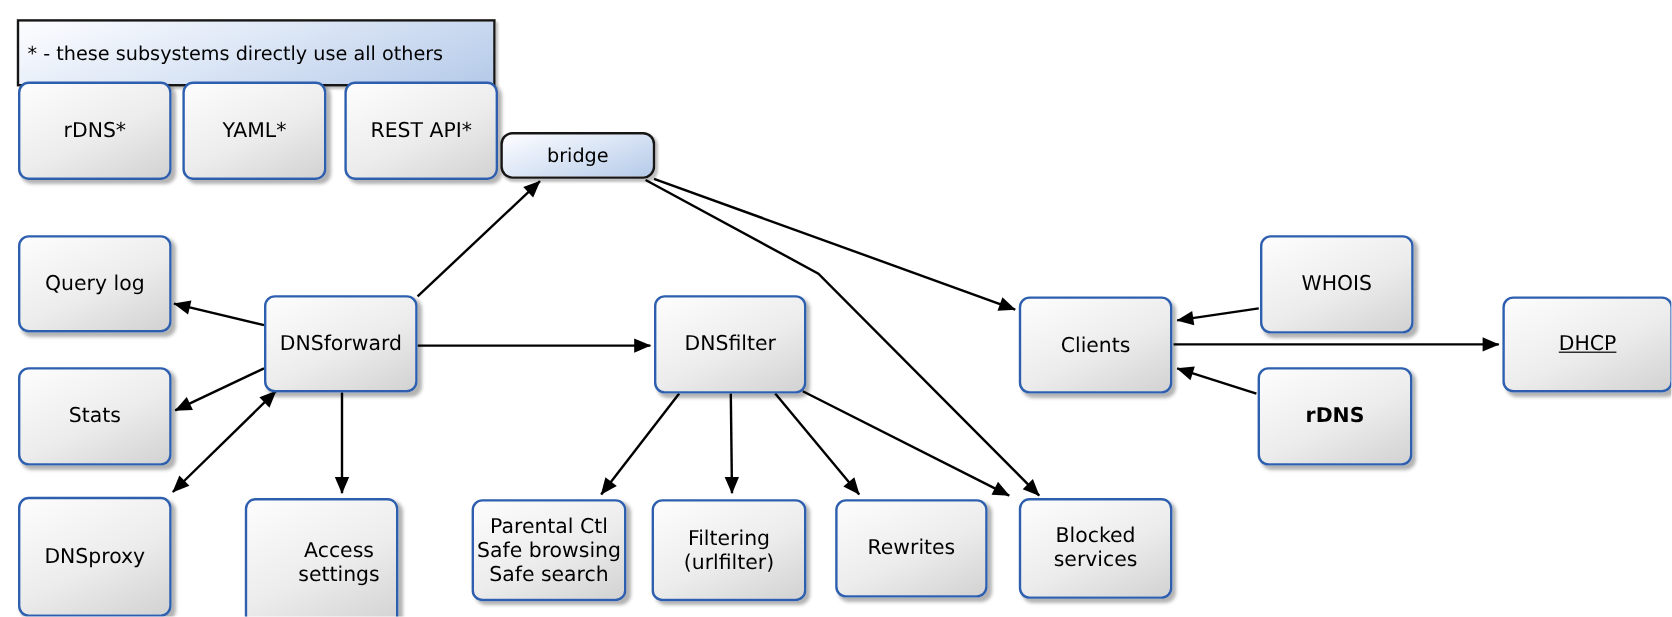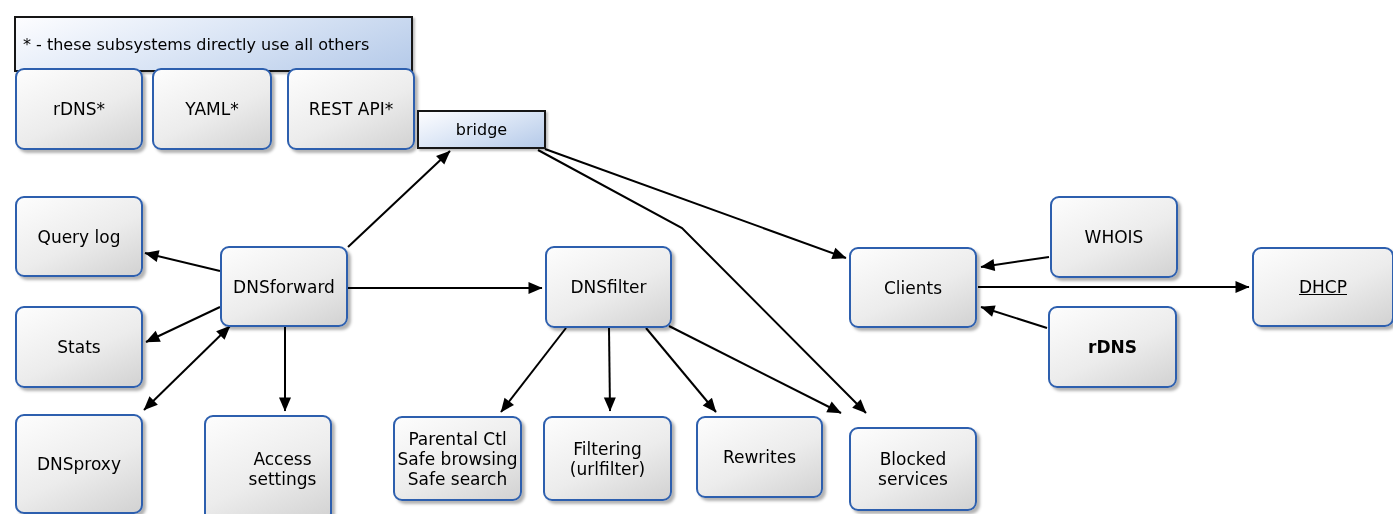--- a/index.html
+++ b/index.html
@@ -18,21 +18,21 @@
     white-space:pre-line;
   }
   .banner{
     position:absolute;box-sizing:border-box;
     border:2px solid #161616;
     background:linear-gradient(160deg,#fdfdff 0%,#dde7f6 45%,#b5cae9 100%);
     box-shadow:2px 2px 2px rgba(0,0,0,0.25);
     display:flex;align-items:center;font-size:16px;
   }
   .banner.legend{justify-content:flex-start;padding-left:7px;}
-  .banner.small{justify-content:center;}
+  .banner.small{justify-content:center;border-radius:10px;}
 </style>
 </head>
 <body>
 
 <div class="canvas">
 
   <svg class="edges" width="1393" height="514" viewBox="0 0 1393 514" xmlns="http://www.w3.org/2000/svg">
     <defs>
       <marker id="ah" markerUnits="userSpaceOnUse" markerWidth="16" markerHeight="13" refX="14" refY="6.5" orient="auto-start-reverse">
         <path d="M0.5,0.5 L14.5,6.5 L0.5,12.5 Z" fill="#000000"></path>
@@ -74,21 +74,21 @@
 settings</div>
 
   <div class="node" style="left:545px;top:246px;width:127px;height:82px;">DNSfilter</div>
 
   <div class="node" style="left:393px;top:416px;width:129px;height:85px;">Parental Ctl
 Safe browsing
 Safe search</div>
   <div class="node" style="left:543px;top:416px;width:129px;height:85px;">Filtering
 (urlfilter)</div>
   <div class="node" style="left:696px;top:416px;width:127px;height:82px;">Rewrites</div>
-  <div class="node" style="left:849px;top:415px;width:128px;height:84px;margin-top:12px;">Blocked
+  <div class="node" style="left:849px;top:415px;width:128px;height:84px;">Blocked
 services</div>
 
   <div class="node" style="left:849px;top:247px;width:128px;height:81px;">Clients</div>
   <div class="node" style="left:1050px;top:196px;width:128px;height:82px;">WHOIS</div>
   <div class="node" style="left:1048px;top:306px;width:129px;height:82px;font-weight:bold;">rDNS</div>
   <div class="node" style="left:1252px;top:247px;width:142px;height:80px;text-decoration:underline;">DHCP</div>
 
 </div>
 
 </body></html>

